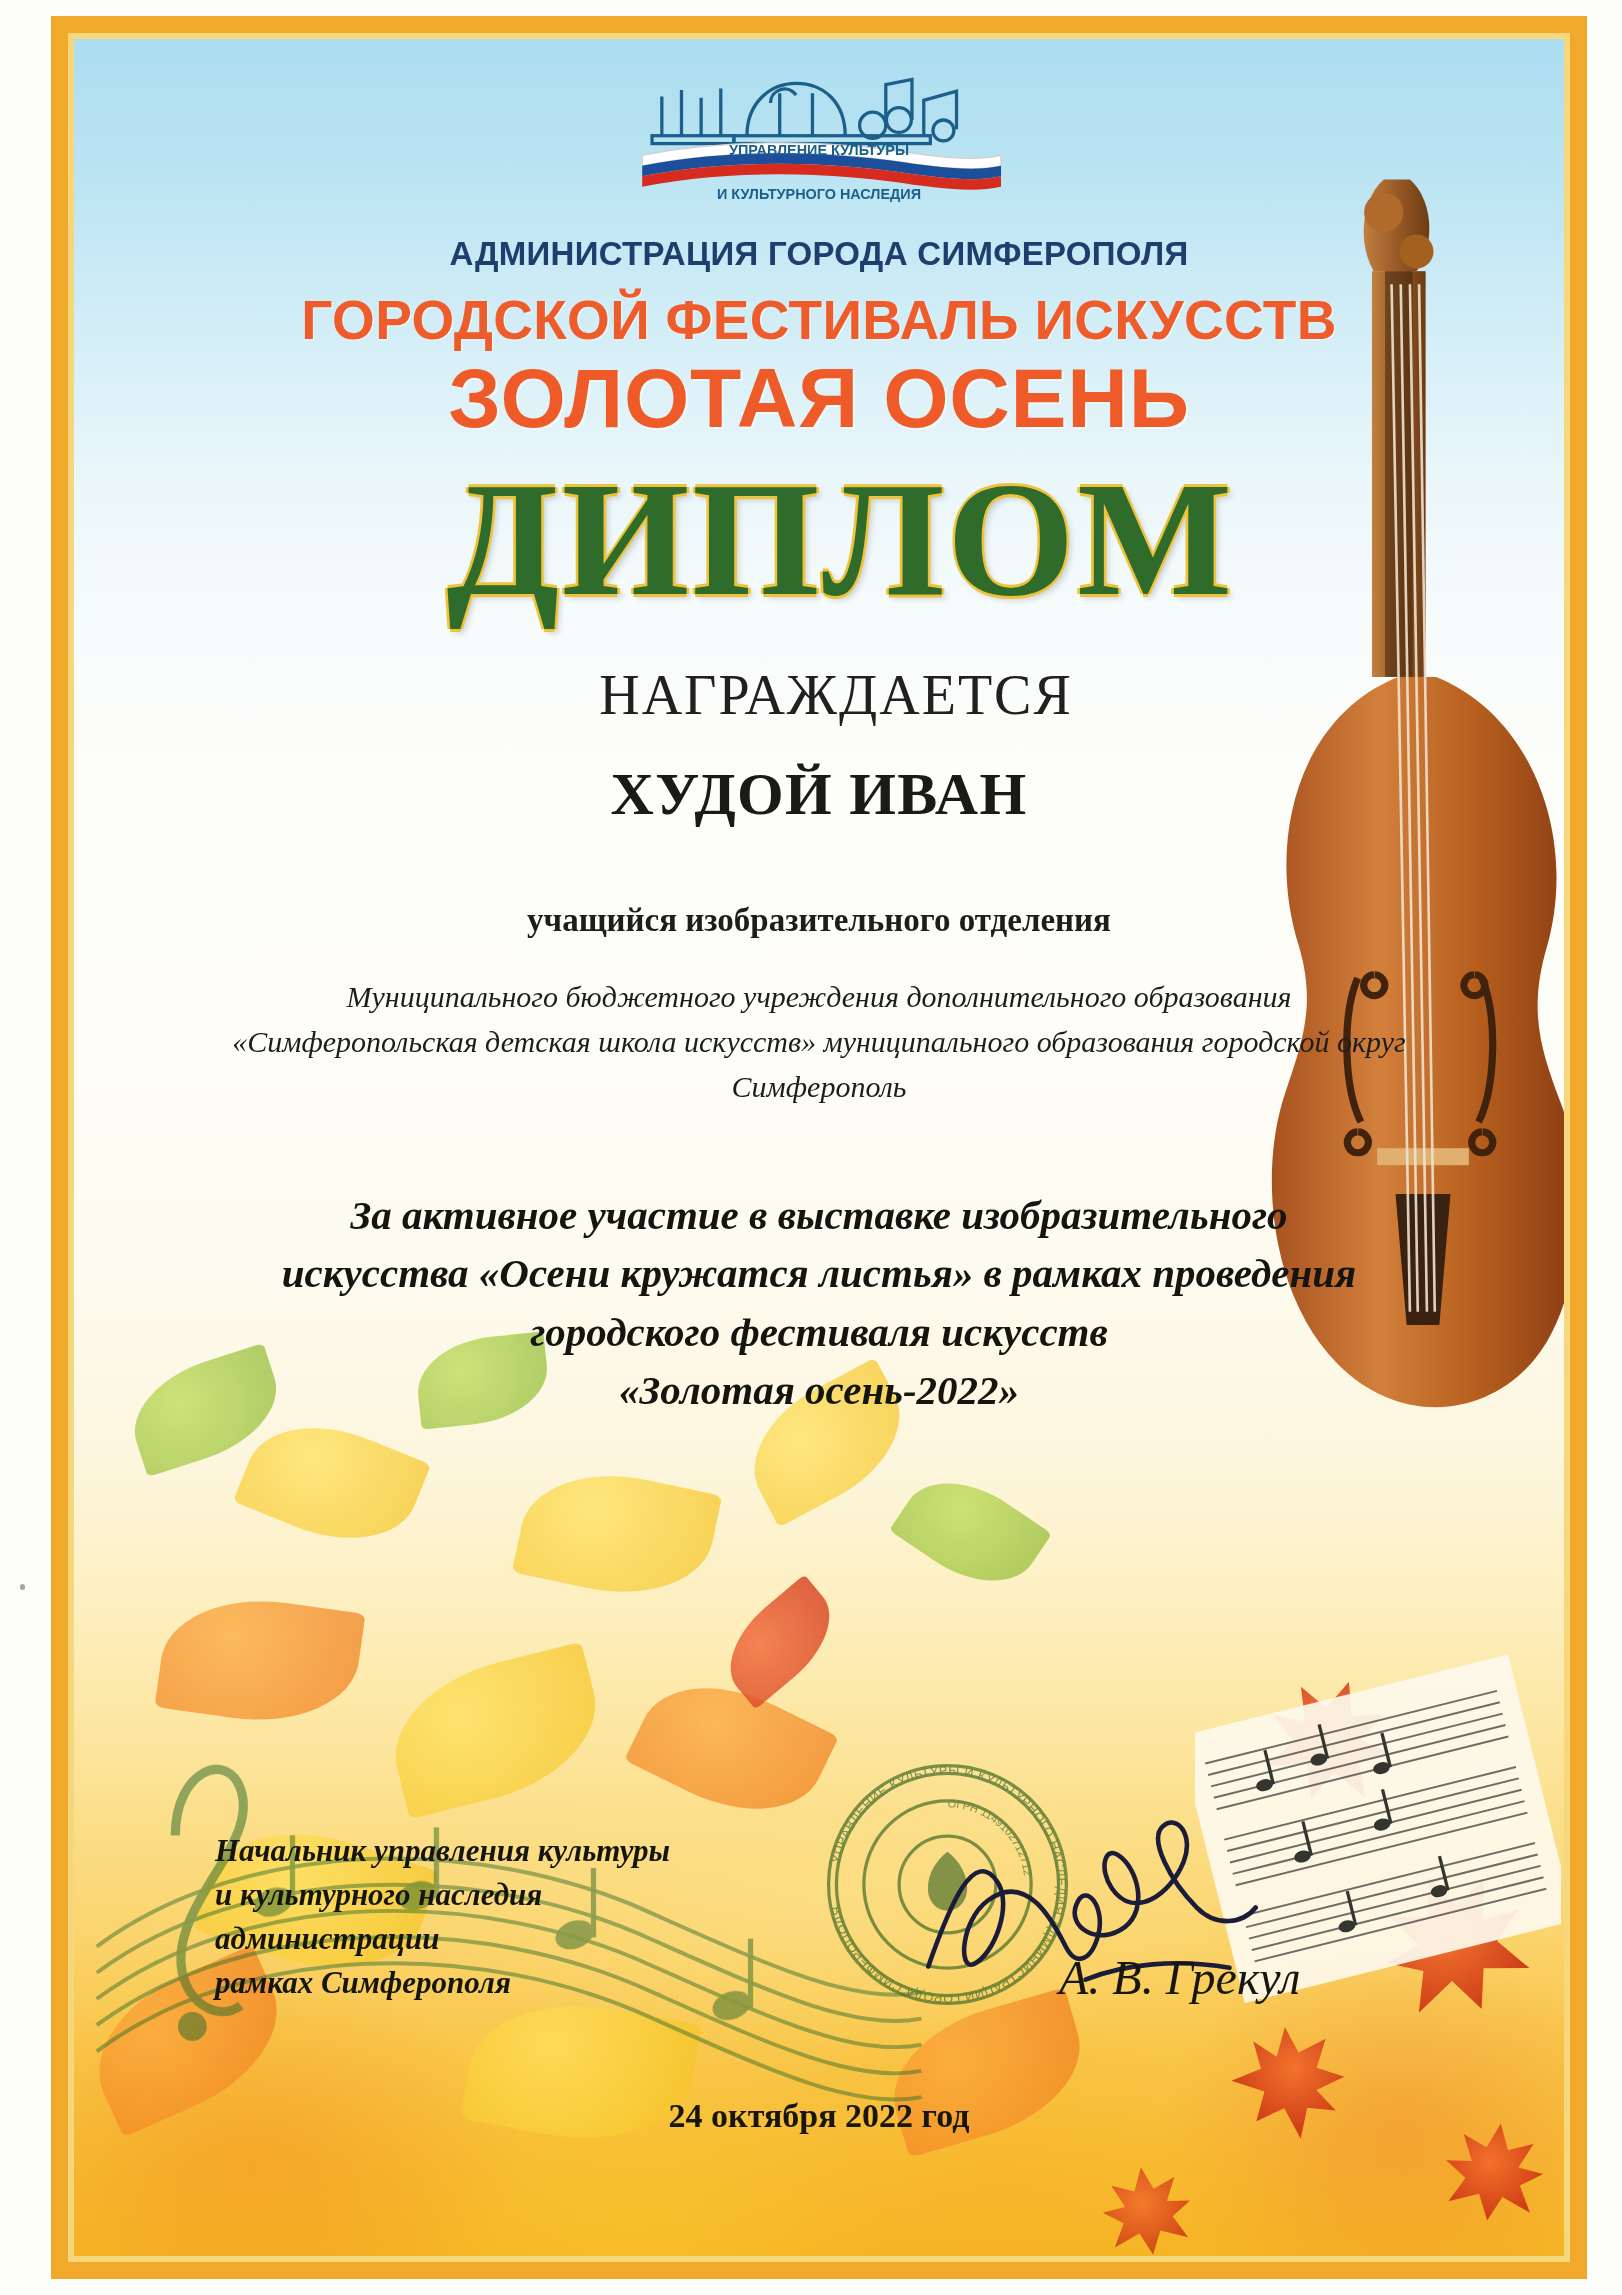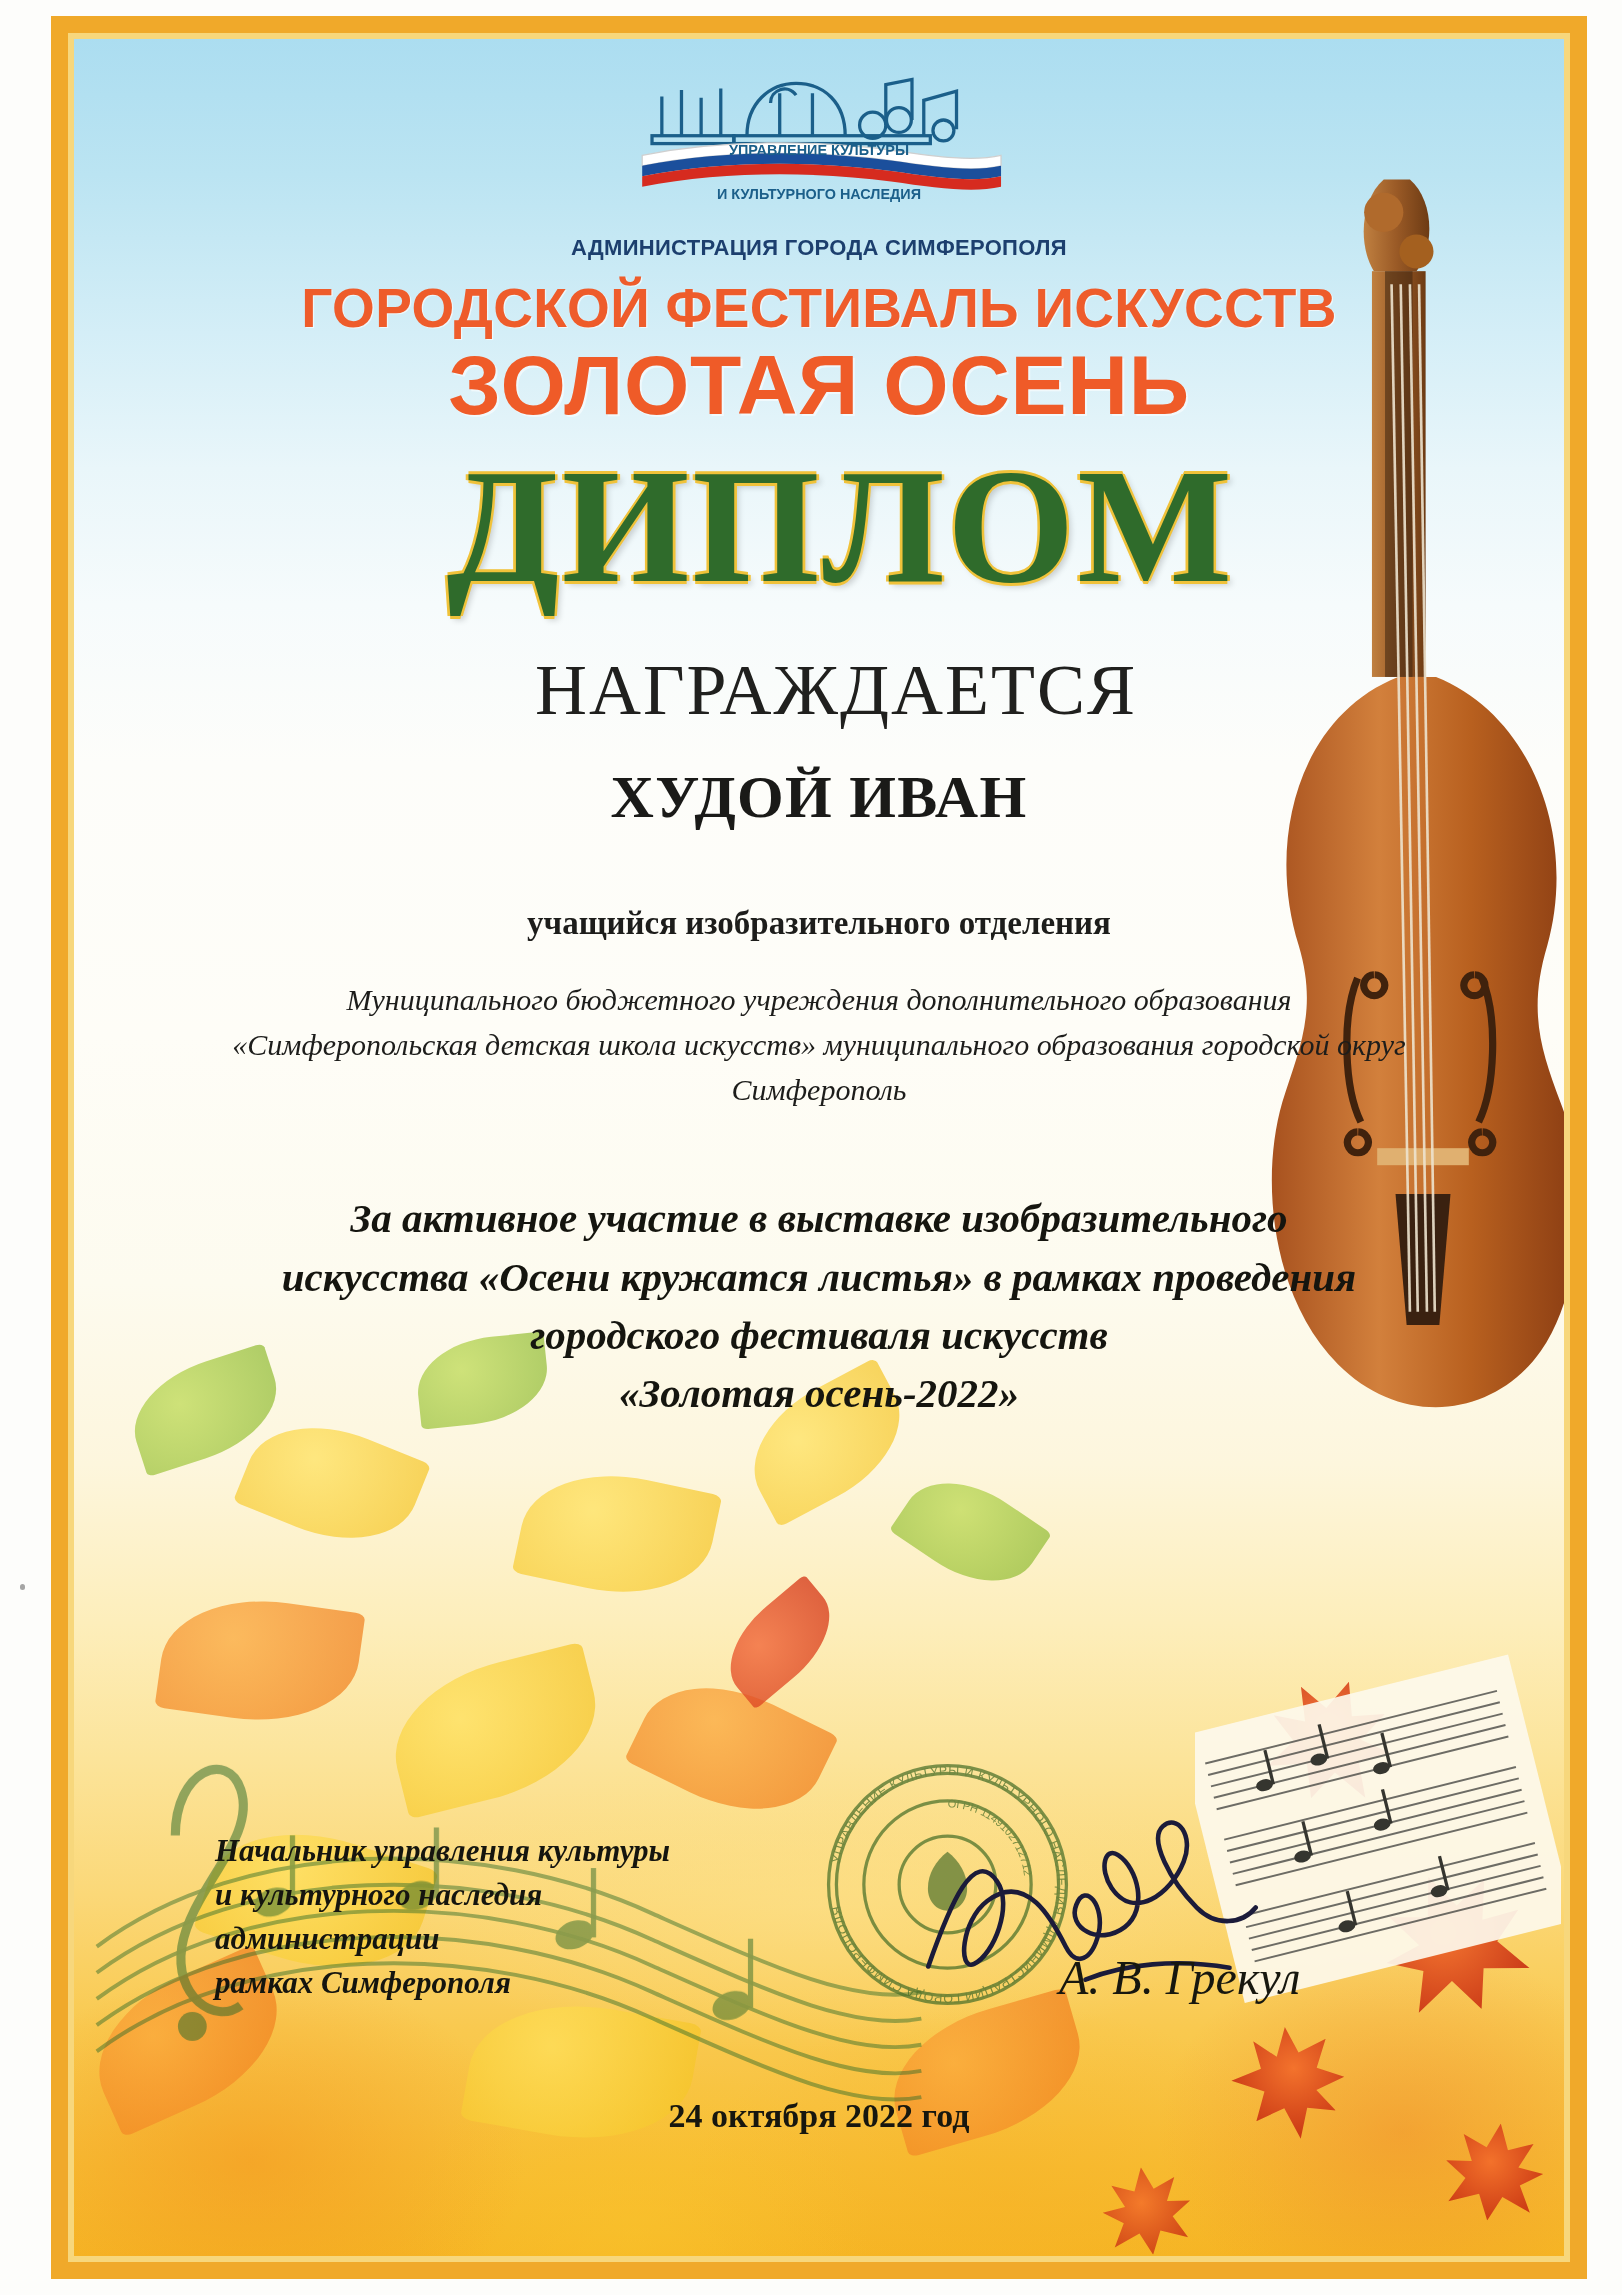--- a/index.html
+++ b/index.html
@@ -130,21 +130,21 @@
     margin-top: 41px;
     display: flex;
     justify-content: center;
   }
 
   .org-lines {
     margin-top: 14.4px;
     font-family: "Liberation Sans", sans-serif;
     font-weight: bold;
     color: #1c3f6e;
-    font-size: 22px;
+    font-size: 33px;
     line-height: 1.16;
     letter-spacing: 0.3px;
   }
 
   .fest-title {
     margin-top: 20px;
     font-family: "Liberation Sans", sans-serif;
     font-weight: bold;
     color: #ee5c2b;
     font-size: 55px;
@@ -177,21 +177,21 @@
       0 2.6px 0 #f0c23a,
       0 -2.6px 0 #f0c23a,
       3.9px 3.9px 6.5px rgba(0,0,0,.18);
     padding-left: 43px;
   }
 
   .awarded {
     margin-top: 46px;
     font-family: "Liberation Serif", serif;
     color: #20201e;
-    font-size: 72px;
+    font-size: 56px;
     letter-spacing: 2px;
     line-height: 1.0;
     padding-left: 34px;
   }
 
   .recipient {
     margin-top: 37px;
     font-family: "Liberation Serif", serif;
     font-weight: bold;
     color: #1a1a18;

